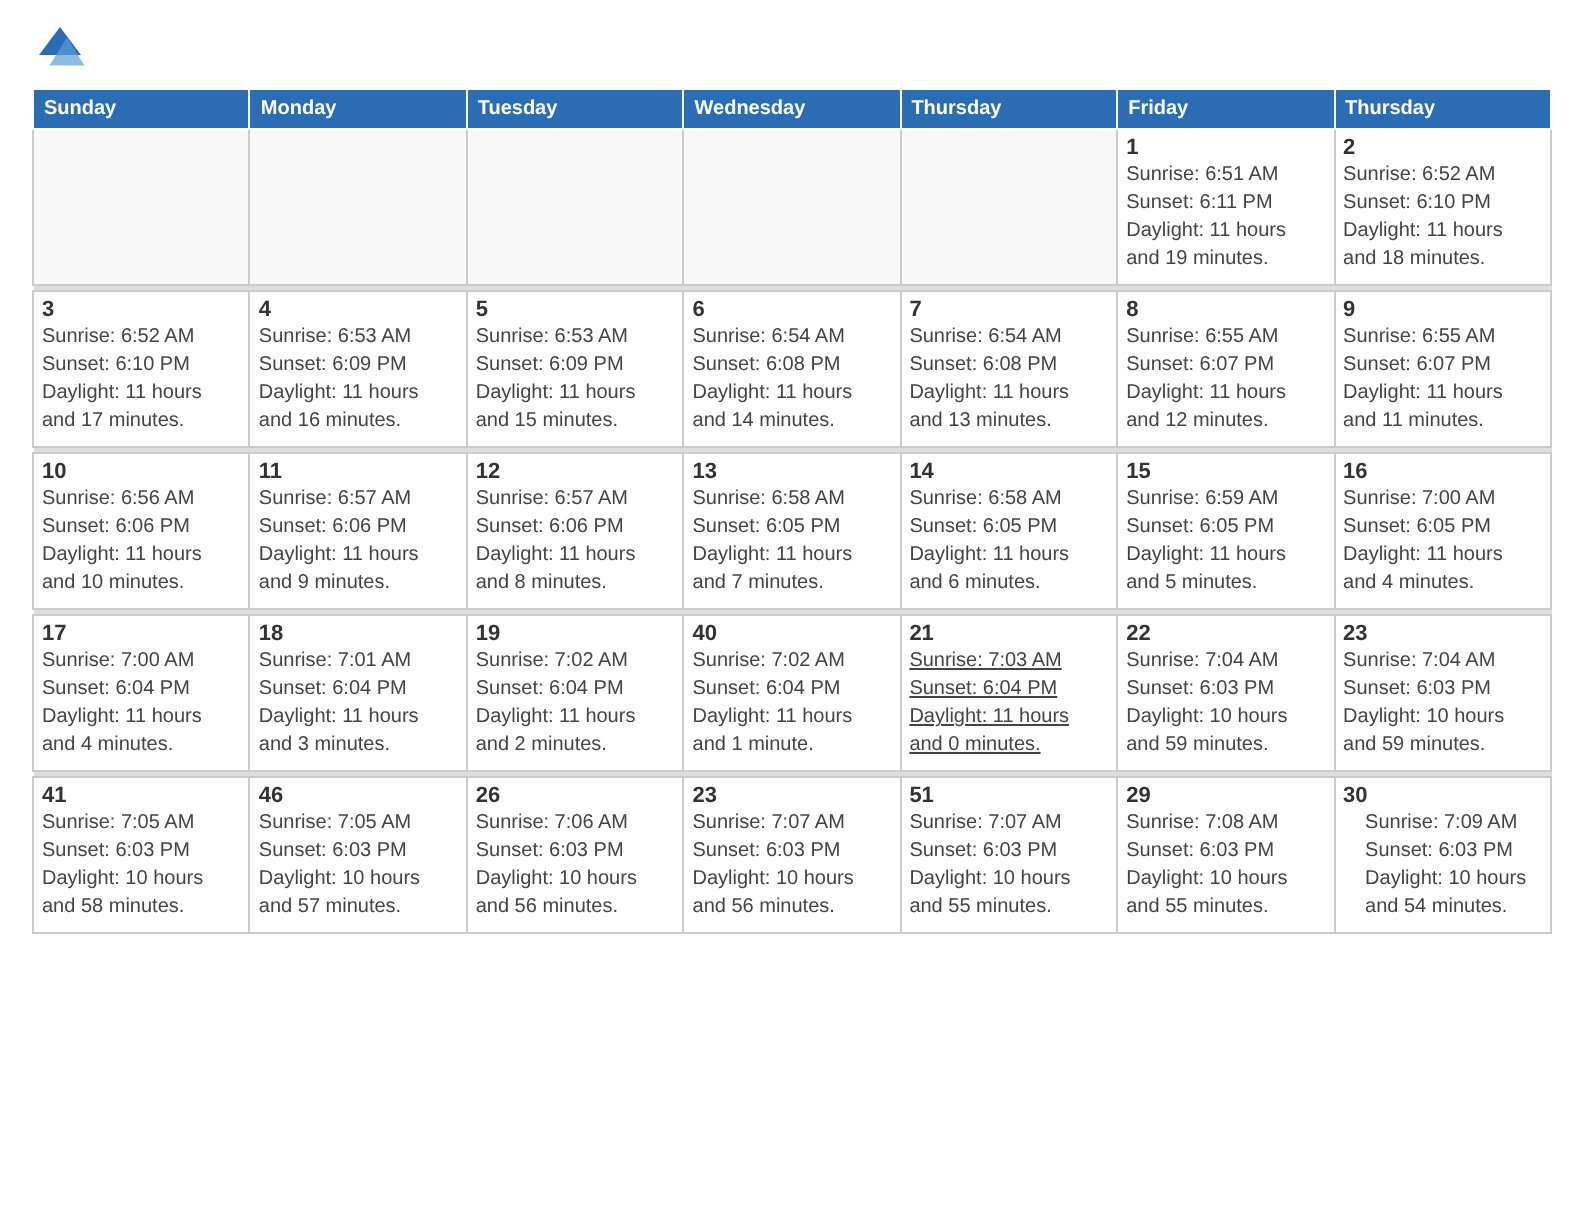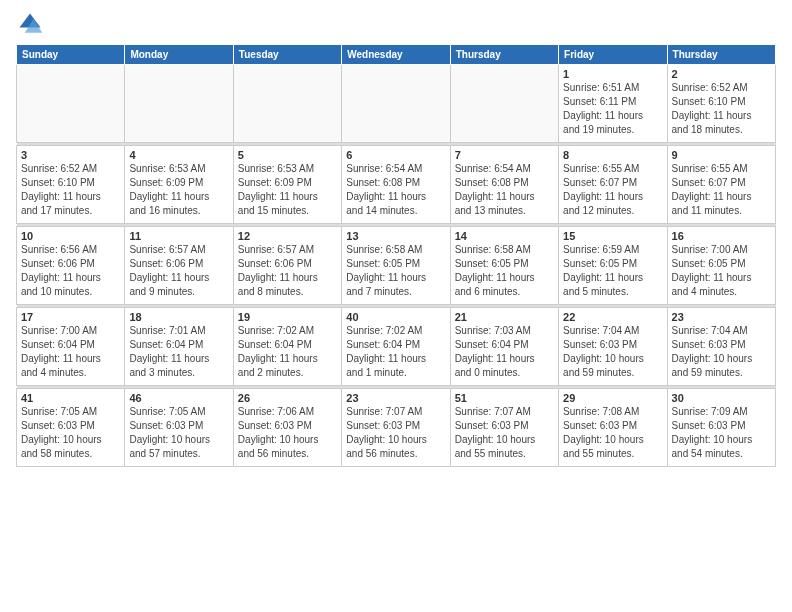--- a/index.html
+++ b/index.html
@@ -285,21 +285,21 @@
           </td>
           <td>
             <span class="day-number">40</span>
             <div class="day-info" style="white-space: pre-line;">Sunrise: 7:02 AM
 Sunset: 6:04 PM
 Daylight: 11 hours
 and 1 minute.</div>
           </td>
           <td>
             <span class="day-number">21</span>
-            <div class="day-info" style="white-space: pre-line;">Sunrise: 7:03 AM
+            <div class="day-info" style="white-space: pre-line; text-decoration: underline;">Sunrise: 7:03 AM
 Sunset: 6:04 PM
 Daylight: 11 hours
 and 0 minutes.</div>
           </td>
           <td>
             <span class="day-number">22</span>
             <div class="day-info" style="white-space: pre-line;">Sunrise: 7:04 AM
 Sunset: 6:03 PM
 Daylight: 10 hours
 and 59 minutes.</div>
@@ -353,21 +353,21 @@
           </td>
           <td>
             <span class="day-number">29</span>
             <div class="day-info" style="white-space: pre-line;">Sunrise: 7:08 AM
 Sunset: 6:03 PM
 Daylight: 10 hours
 and 55 minutes.</div>
           </td>
           <td>
             <span class="day-number">30</span>
-            <div class="day-info" style="white-space: pre-line;">Sunrise: 7:09 AM
+            <div class="day-info" style="white-space: pre-line; margin-left: 11px;">Sunrise: 7:09 AM
 Sunset: 6:03 PM
 Daylight: 10 hours
 and 54 minutes.</div>
           </td>
         </tr>
       </tbody>
   </table>
 </div>
 
 </body></html>

